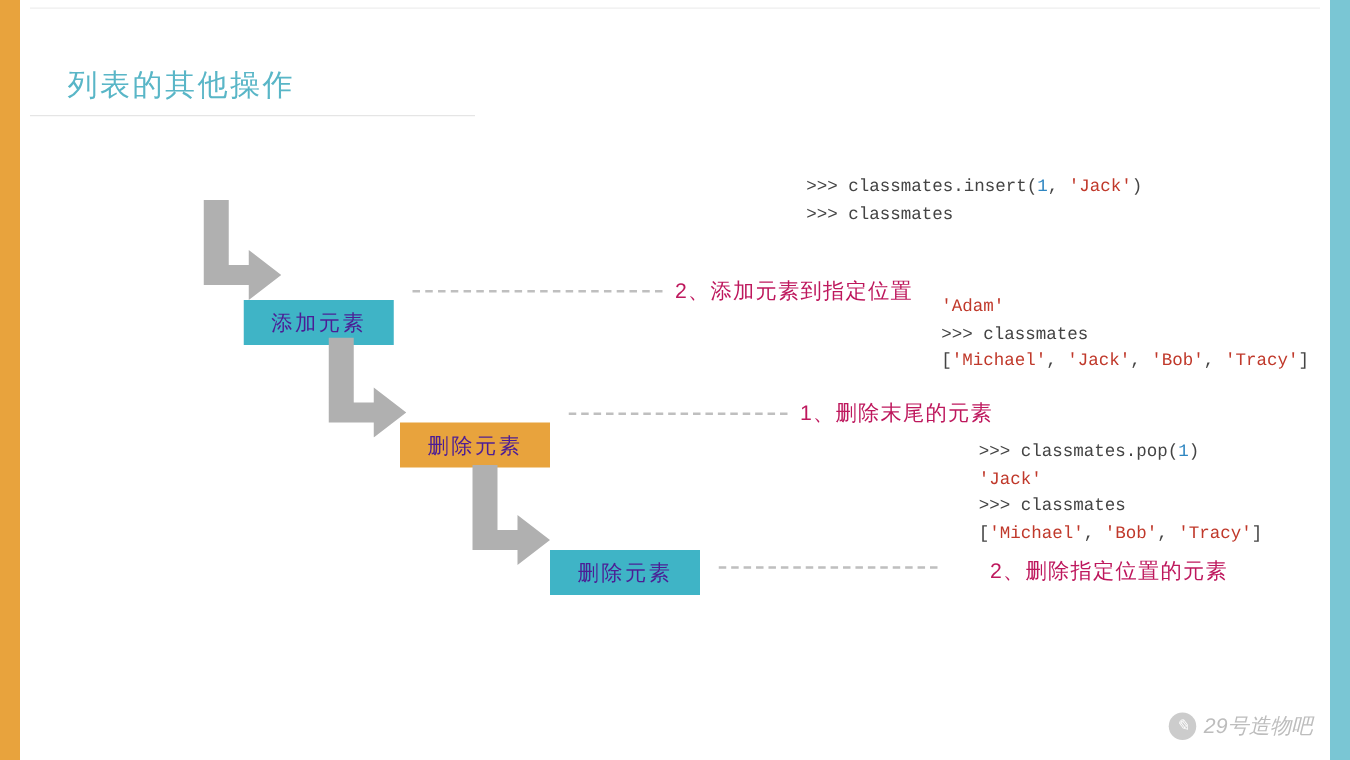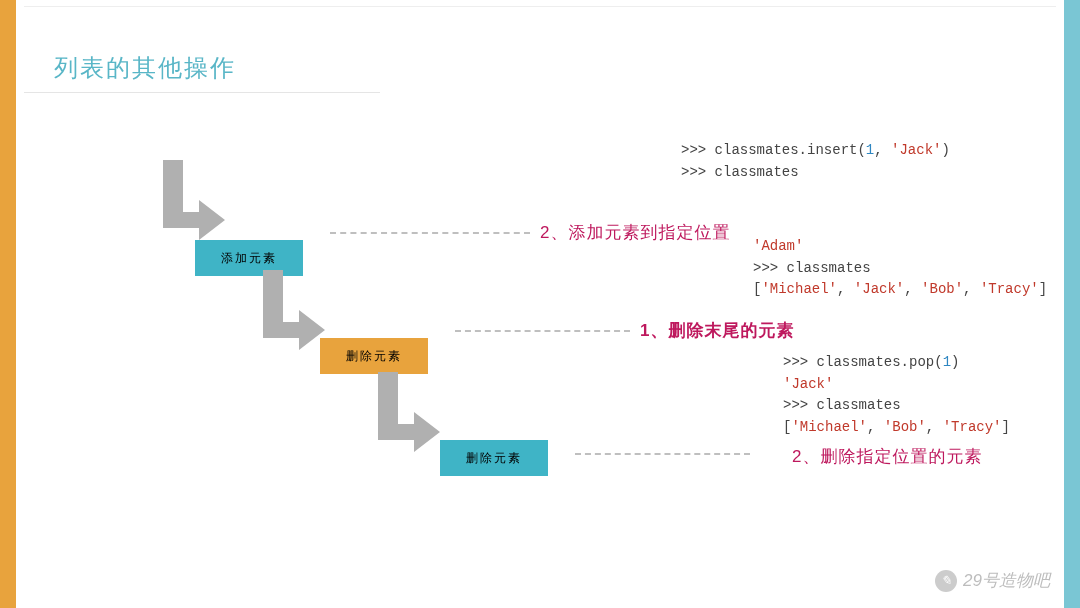--- a/index.html
+++ b/index.html
@@ -8,22 +8,22 @@
     .edge-right{ position:absolute; right:0; top:0; width:16px; height:608px; background:#7ac6d4; }
     .top-rule { position:absolute; left:24px; right:24px; top:6px; height:1px; background:#eee;}
     .title { position:absolute; left:54px; top:52px; color:#59b6c7; font-size:24px; letter-spacing:2px; font-weight:400;}
     .title-rule{ position:absolute; left:24px; right:700px; top:92px; height:1px; background:#e5e5e5;}
     .arrow {
       position:absolute;
       width:70px; height:80px;
     }
     .arrow svg{ width:100%; height:100%; display:block;}
     .badge {
-      position:absolute; width:108px; height:36px; display:flex; align-items:center; justify-content:center;
-      color:#000000; font-size:12px; letter-spacing:2px;
+      position:absolute; width:120px; height:36px; display:flex; align-items:center; justify-content:center;
+      color:#4c1d95; font-size:17px; letter-spacing:2px;
     }
     .badge.blue{ background:#3fb4c6; }
     .badge.orange{ background:#e8a33d; }
     .dash{
       position:absolute; border-top:2px dashed #bfbfbf;
     }
     .cap {
       position:absolute; color:#be185d; font-size:17px; letter-spacing:1px;
     }
     .code {
@@ -60,34 +60,34 @@
 
 <div class="arrow" style="left:255px; top:270px;">
   <svg viewBox="0 0 70 80">
       <path d="M8 0 L28 0 L28 52 L44 52 L44 40 L70 60 L44 80 L44 68 L8 68 Z" fill="#b0b0b0"></path>
     </svg>
 </div>
 <div class="badge orange" style="left:320px; top:338px;">
   <span>删除元素</span>
 </div>
 <div class="dash" style="left:455px; top:330px; width:175px;"></div>
-<div class="cap" style="left:640px; top:319px;font-weight:bold;">1、删除末尾的元素</div>
+<div class="cap" style="left:640px; top:319px;">1、删除末尾的元素</div>
 
 <div class="arrow" style="left:370px; top:372px;">
   <svg viewBox="0 0 70 80">
       <path d="M8 0 L28 0 L28 52 L44 52 L44 40 L70 60 L44 80 L44 68 L8 68 Z" fill="#b0b0b0"></path>
     </svg>
 </div>
 <div class="badge blue" style="left:440px; top:440px;">
   <span>删除元素</span>
 </div>
 <div class="dash" style="left:575px; top:453px; width:175px;"></div>
 <div class="cap" style="left:760px; top:445px;margin-left:32px;">2、删除指定位置的元素</div>
 
-<div class="code" style="left:637px; top:136px; right:30px;margin-left:36px;">
+<div class="code" style="left:637px; top:136px; right:30px;">
   <div>
     <span>&gt;&gt;&gt; classmates.insert(</span><span class="n">1</span><span>, </span><span class="s">'Jack'</span><span>)</span>
   </div>
   <div>&gt;&gt;&gt; classmates</div>
 </div>
 
 <div class="code" style="left:745px; top:232px;">
   <div class="s">'Adam'</div>
   <div>&gt;&gt;&gt; classmates</div>
   <div>

